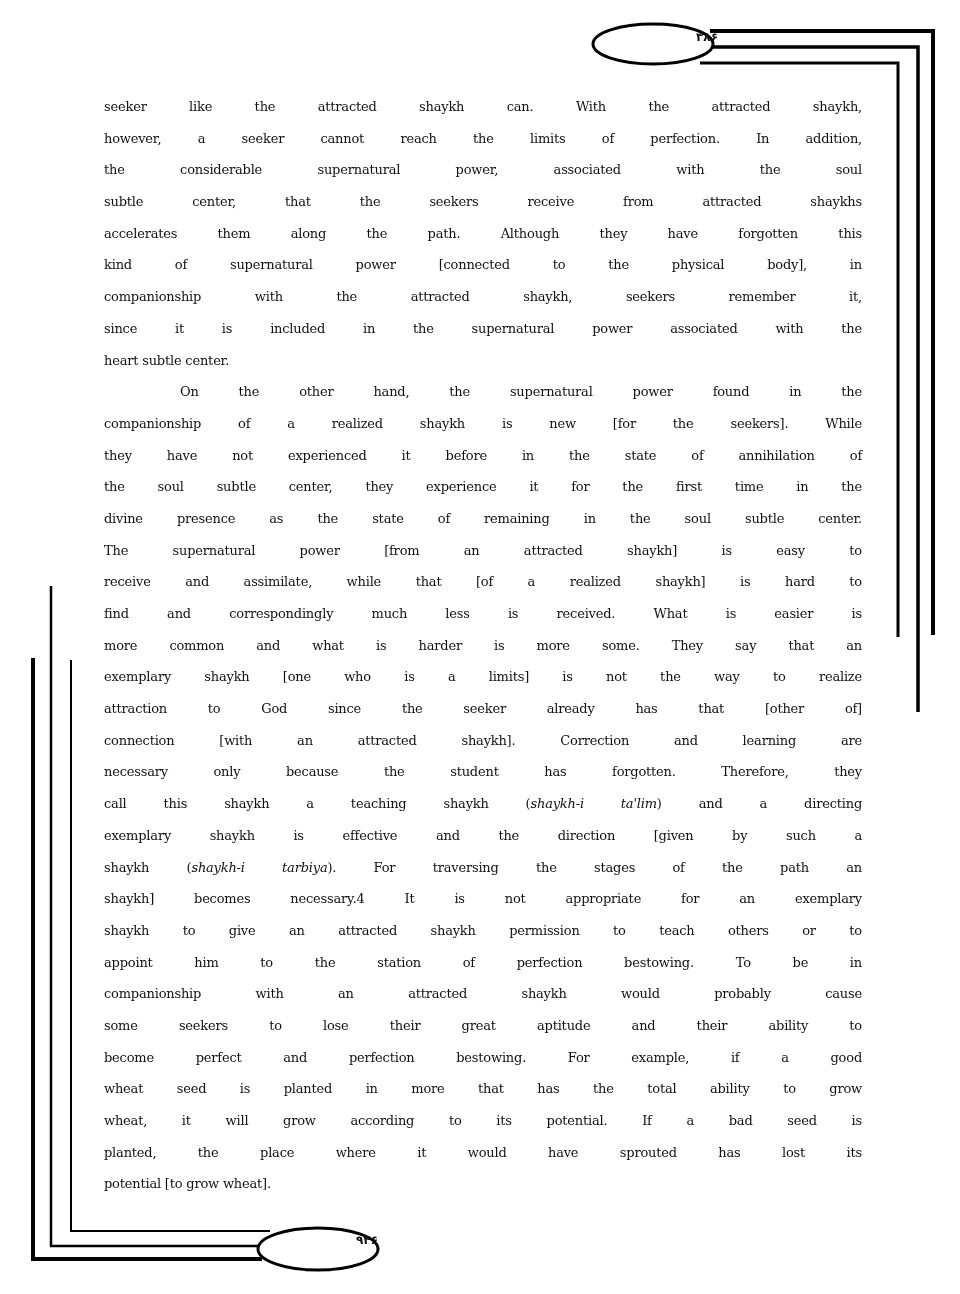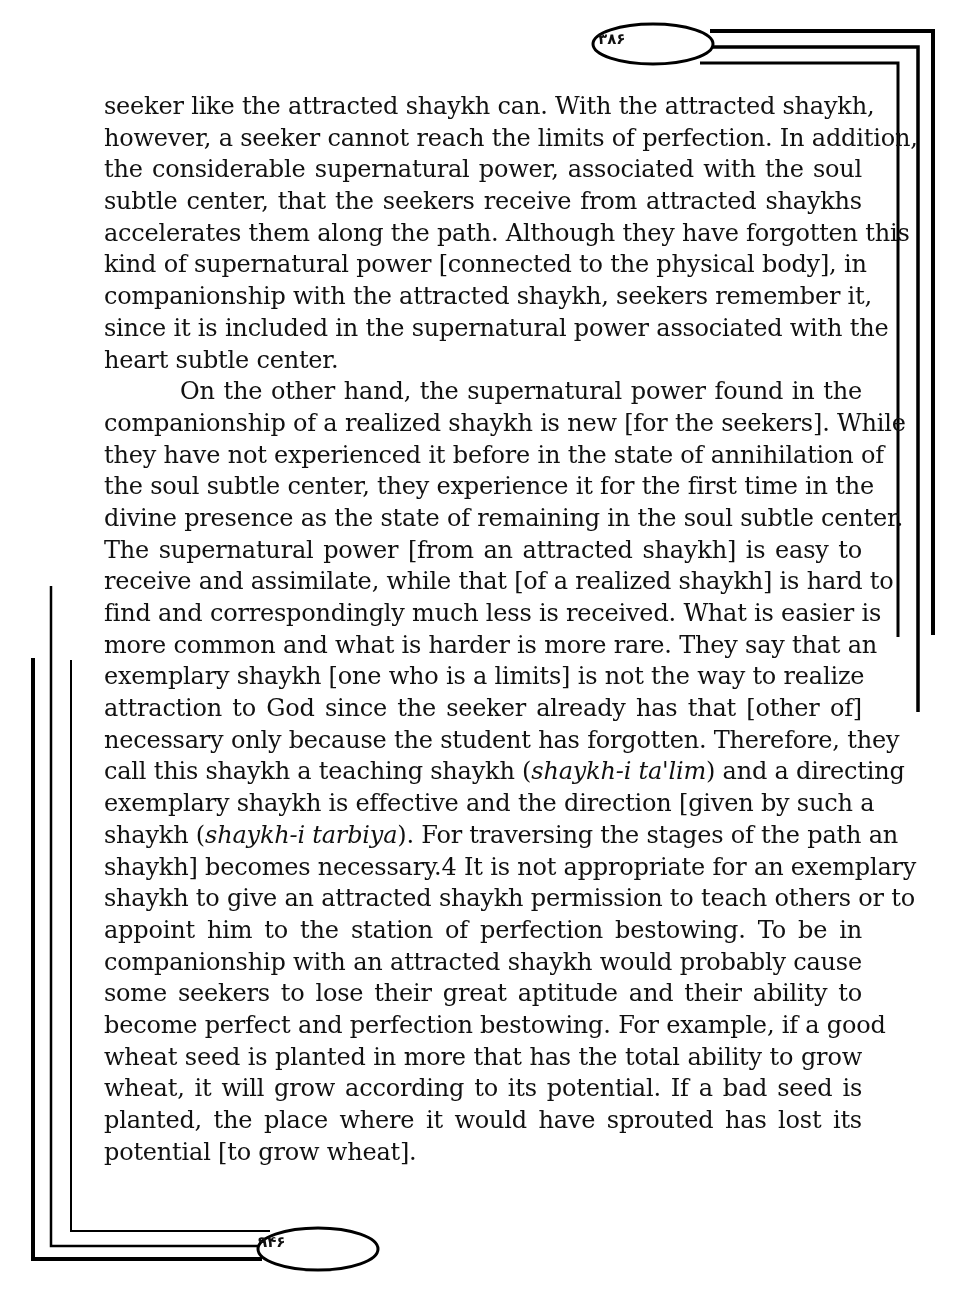--- a/index.html
+++ b/index.html
@@ -1,26 +1,26 @@
 <!DOCTYPE html>
 <html><head>
 <meta charset="utf-8">
 <style>
   html, body { margin: 0; padding: 0; background: #ffffff; }
   body { width: 960px; height: 1294px; position: relative; overflow: hidden; }
   .frame { position: absolute; left: 0; top: 0; width: 960px; height: 1294px; }
   .page-num {
     position: absolute; font-family: "DejaVu Sans", sans-serif; font-weight: bold;
-    font-size: 15px; color: #111; text-align: left; letter-spacing: 3px;
+    font-size: 12px; color: #111; text-align: right; letter-spacing: 3px;
   }
   .pn-top { left: 598px; top: 30px; width: 120px; }
   .pn-bottom { left: 258px; top: 1233px; width: 120px; }
   .text-block {
     position: absolute; left: 104px; top: 91px; width: 758px;
-    font-family: "DejaVu Serif", serif; font-size: 24px; line-height: 31.7px;
+    font-family: "DejaVu Serif", serif; font-size: 13px; line-height: 31.7px;
     color: #111; text-align: justify; letter-spacing: -0.2px; word-spacing: 0px;
   }
   .line { display: block; white-space: nowrap; text-align-last: justify; text-align: justify; height: 31.7px; }
   .line.last { text-align-last: left; }
   .indent { padding-left: 76px; }
   em { font-style: italic; }
 </style>
 </head>
 <body>
 
@@ -59,23 +59,24 @@
     </div>
     <div>
       <span class="line indent">On the other hand, the supernatural power found in the</span>
       <span class="line">companionship of a realized shaykh is new [for the seekers]. While</span>
       <span class="line">they have not experienced it before in the state of annihilation of</span>
       <span class="line">the soul subtle center, they experience it for the first time in the</span>
       <span class="line">divine presence as the state of remaining in the soul subtle center.</span>
       <span class="line">The supernatural power [from an attracted shaykh] is easy to</span>
       <span class="line">receive and assimilate, while that [of a realized shaykh] is hard to</span>
       <span class="line">find and correspondingly much less is received. What is easier is</span>
-      <span class="line">more common and what is harder is more rare. They say that an</span>
+      <span class="line">more common and what is harder is more some. They say that an</span>
       <span class="line">exemplary shaykh [one who is a limits] is not the way to realize</span>
       <span class="line">attraction to God since the seeker already has that [other of]</span>
+      <span class="line">connection [with an attracted shaykh]. Correction and learning are</span>
       <span class="line">necessary only because the student has forgotten. Therefore, they</span>
       <span class="line">call this shaykh a teaching shaykh (<em>shaykh-i ta'lim</em>) and a directing</span>
       <span class="line">exemplary shaykh is effective and the direction [given by such a</span>
       <span class="line">shaykh (<em>shaykh-i tarbiya</em>). For traversing the stages of the path an</span>
       <span class="line">shaykh] becomes necessary.4 It is not appropriate for an exemplary</span>
       <span class="line">shaykh to give an attracted shaykh permission to teach others or to</span>
       <span class="line">appoint him to the station of perfection bestowing. To be in</span>
       <span class="line">companionship with an attracted shaykh would probably cause</span>
       <span class="line">some seekers to lose their great aptitude and their ability to</span>
       <span class="line">become perfect and perfection bestowing. For example, if a good</span>

